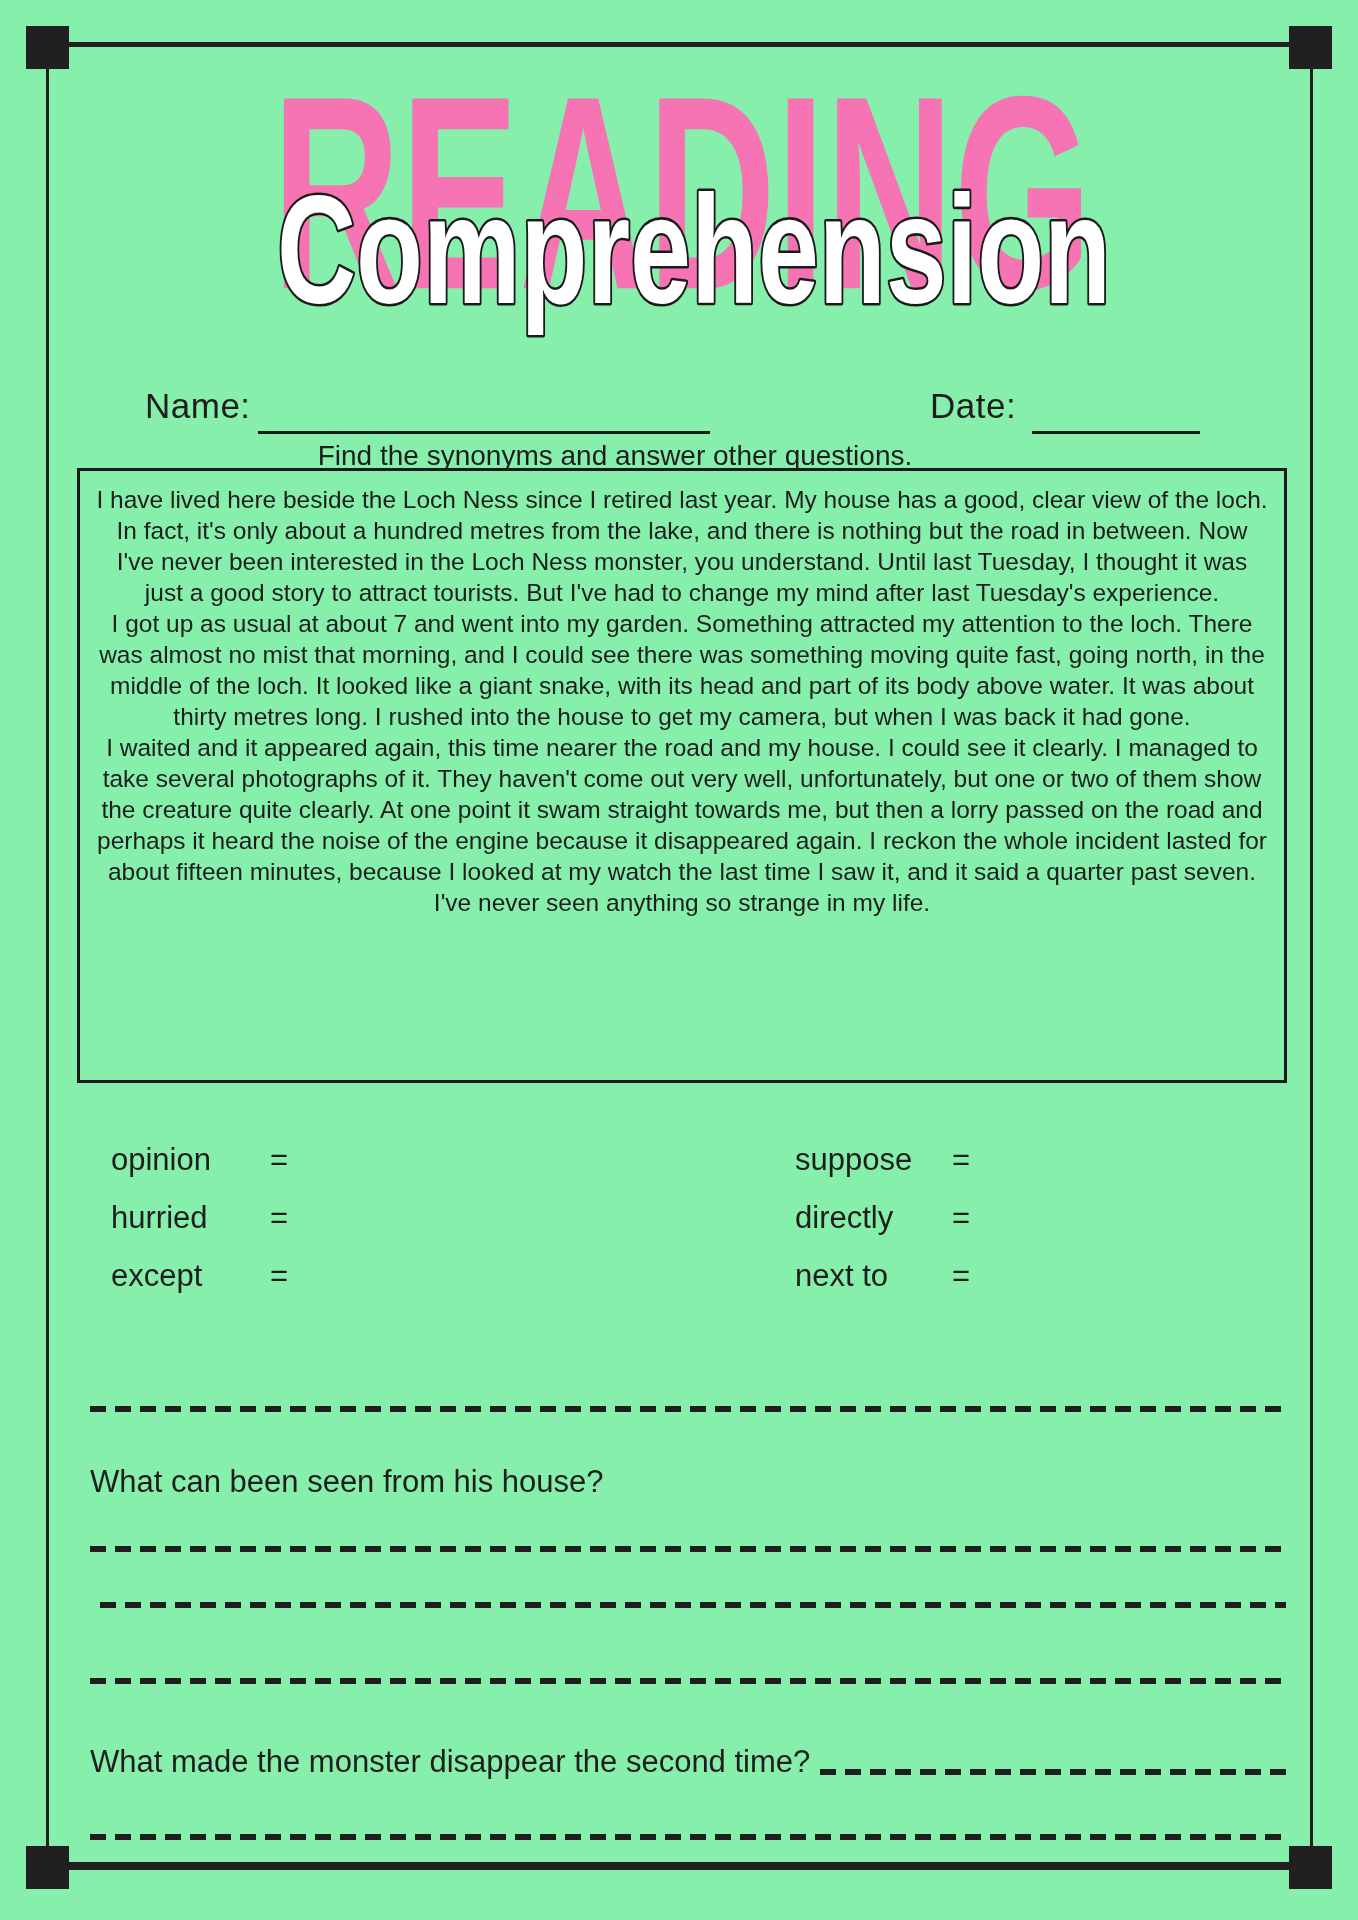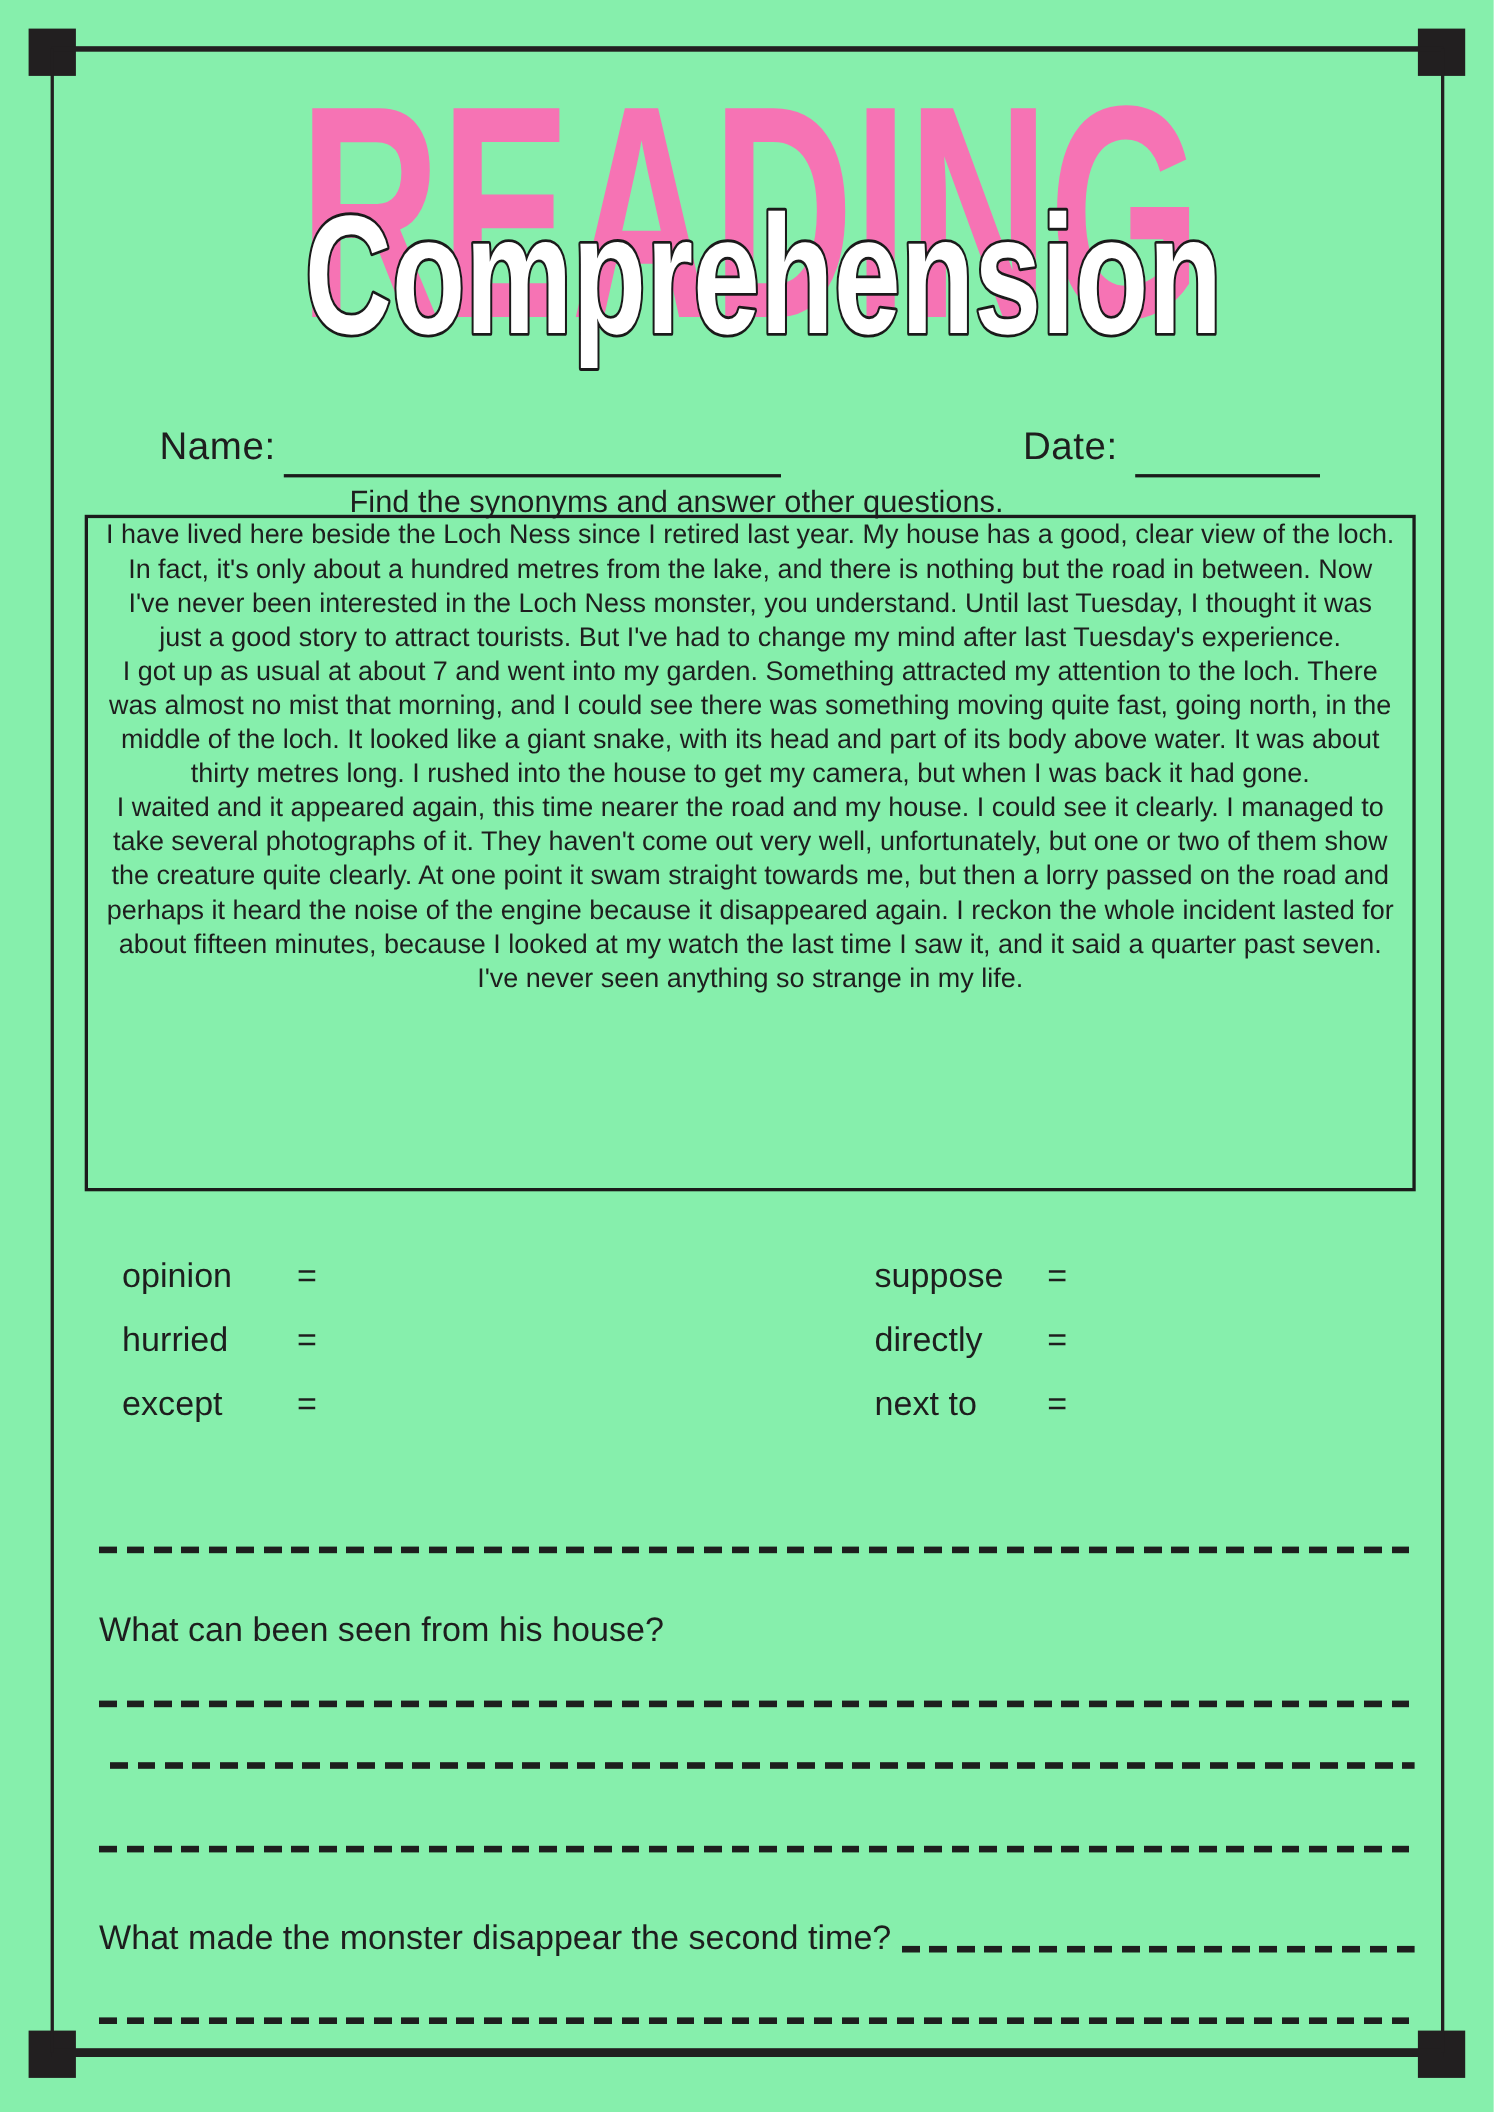--- a/index.html
+++ b/index.html
@@ -33,21 +33,21 @@
   .date-lbl{left:930px;top:386px;}
   .write-line{position:absolute;height:3px;background:#1b1b1b;}
   .name-line{left:258px;top:431px;width:452px;}
   .date-line{left:1032px;top:431px;width:168px;}
   
   .instruction{position:absolute;left:0;top:440px;width:1230px;text-align:center;font-size:28px;}
   
   .passage{
     position:absolute;left:77px;top:468px;width:1210px;
     box-sizing:border-box;border:3px solid #1b1b1b;
-    padding:0 15px 12px 15px;
+    padding:13px 15px 12px 15px;
     font-size:24.5px;line-height:31px;text-align:center;
     min-height:615px;
   }
   .passage p{margin:0;}
   
   .syn-col{position:absolute;top:1140px;display:flex;flex-direction:column;gap:18px;font-size:31px;}
   .syn-left{left:111px;}
   .syn-right{left:795px;}
   .syn-row{display:flex;line-height:40px;}
   .syn-left .syn-word{width:159px;}

